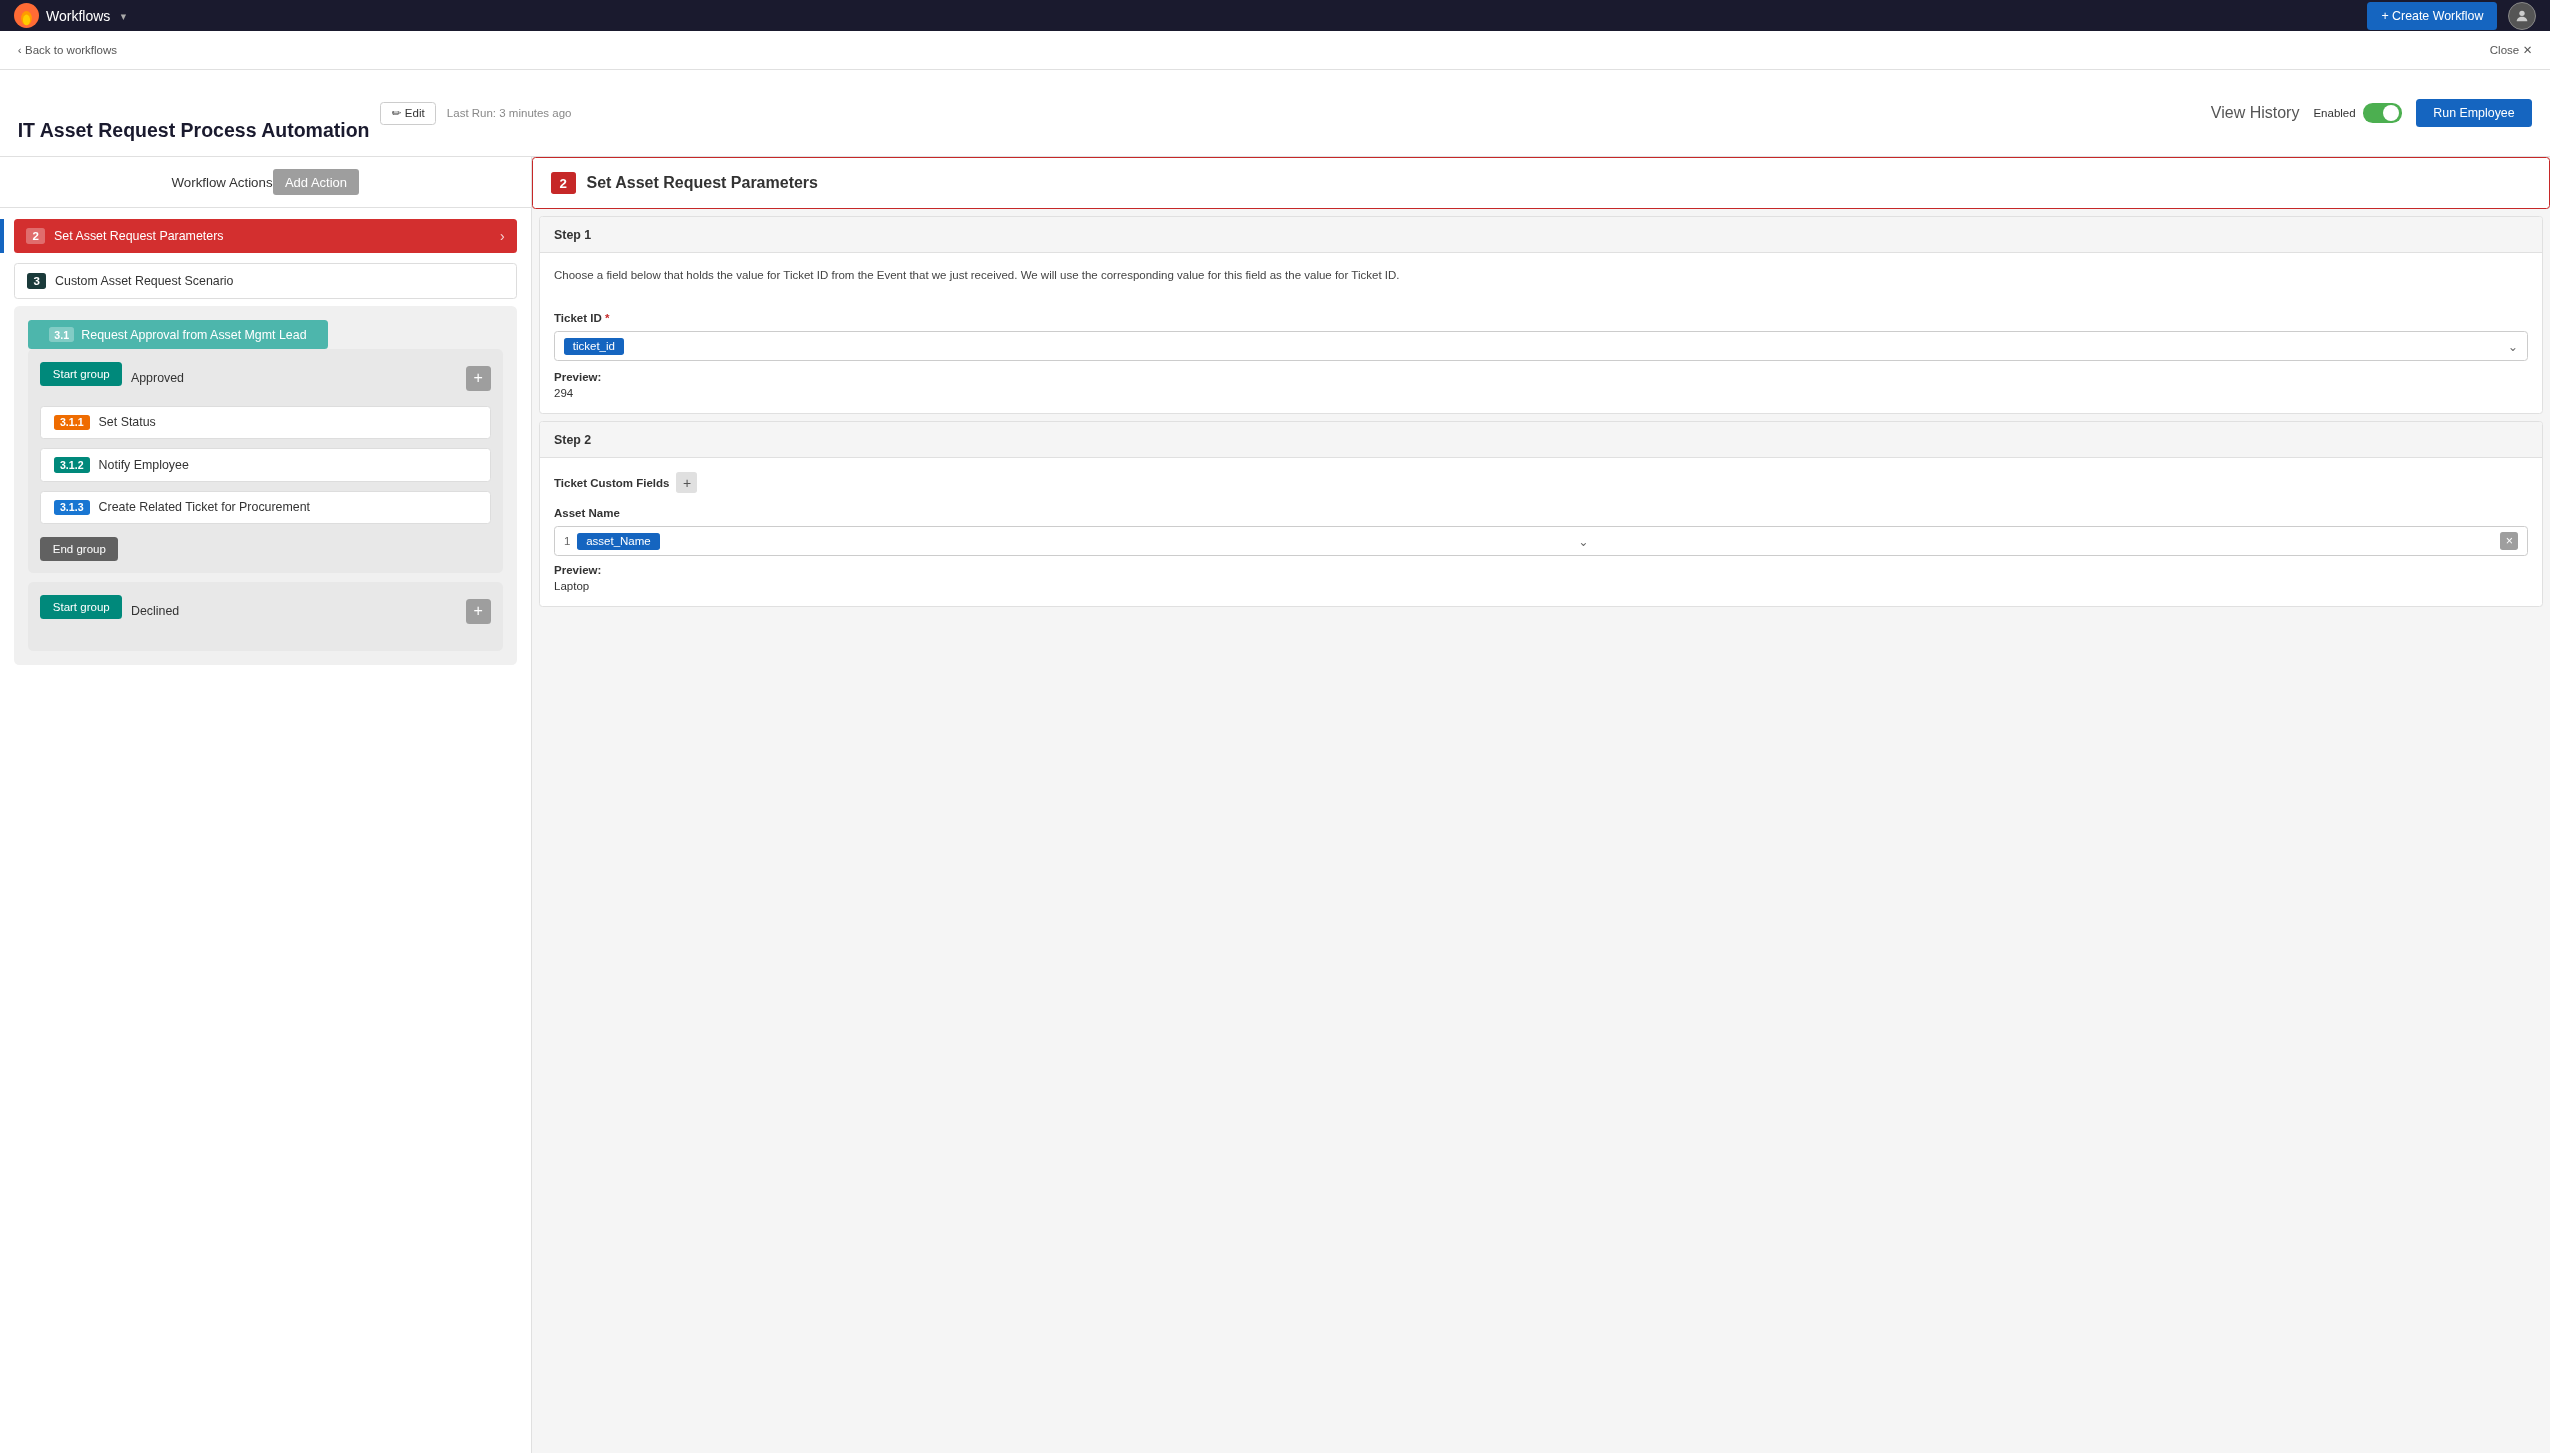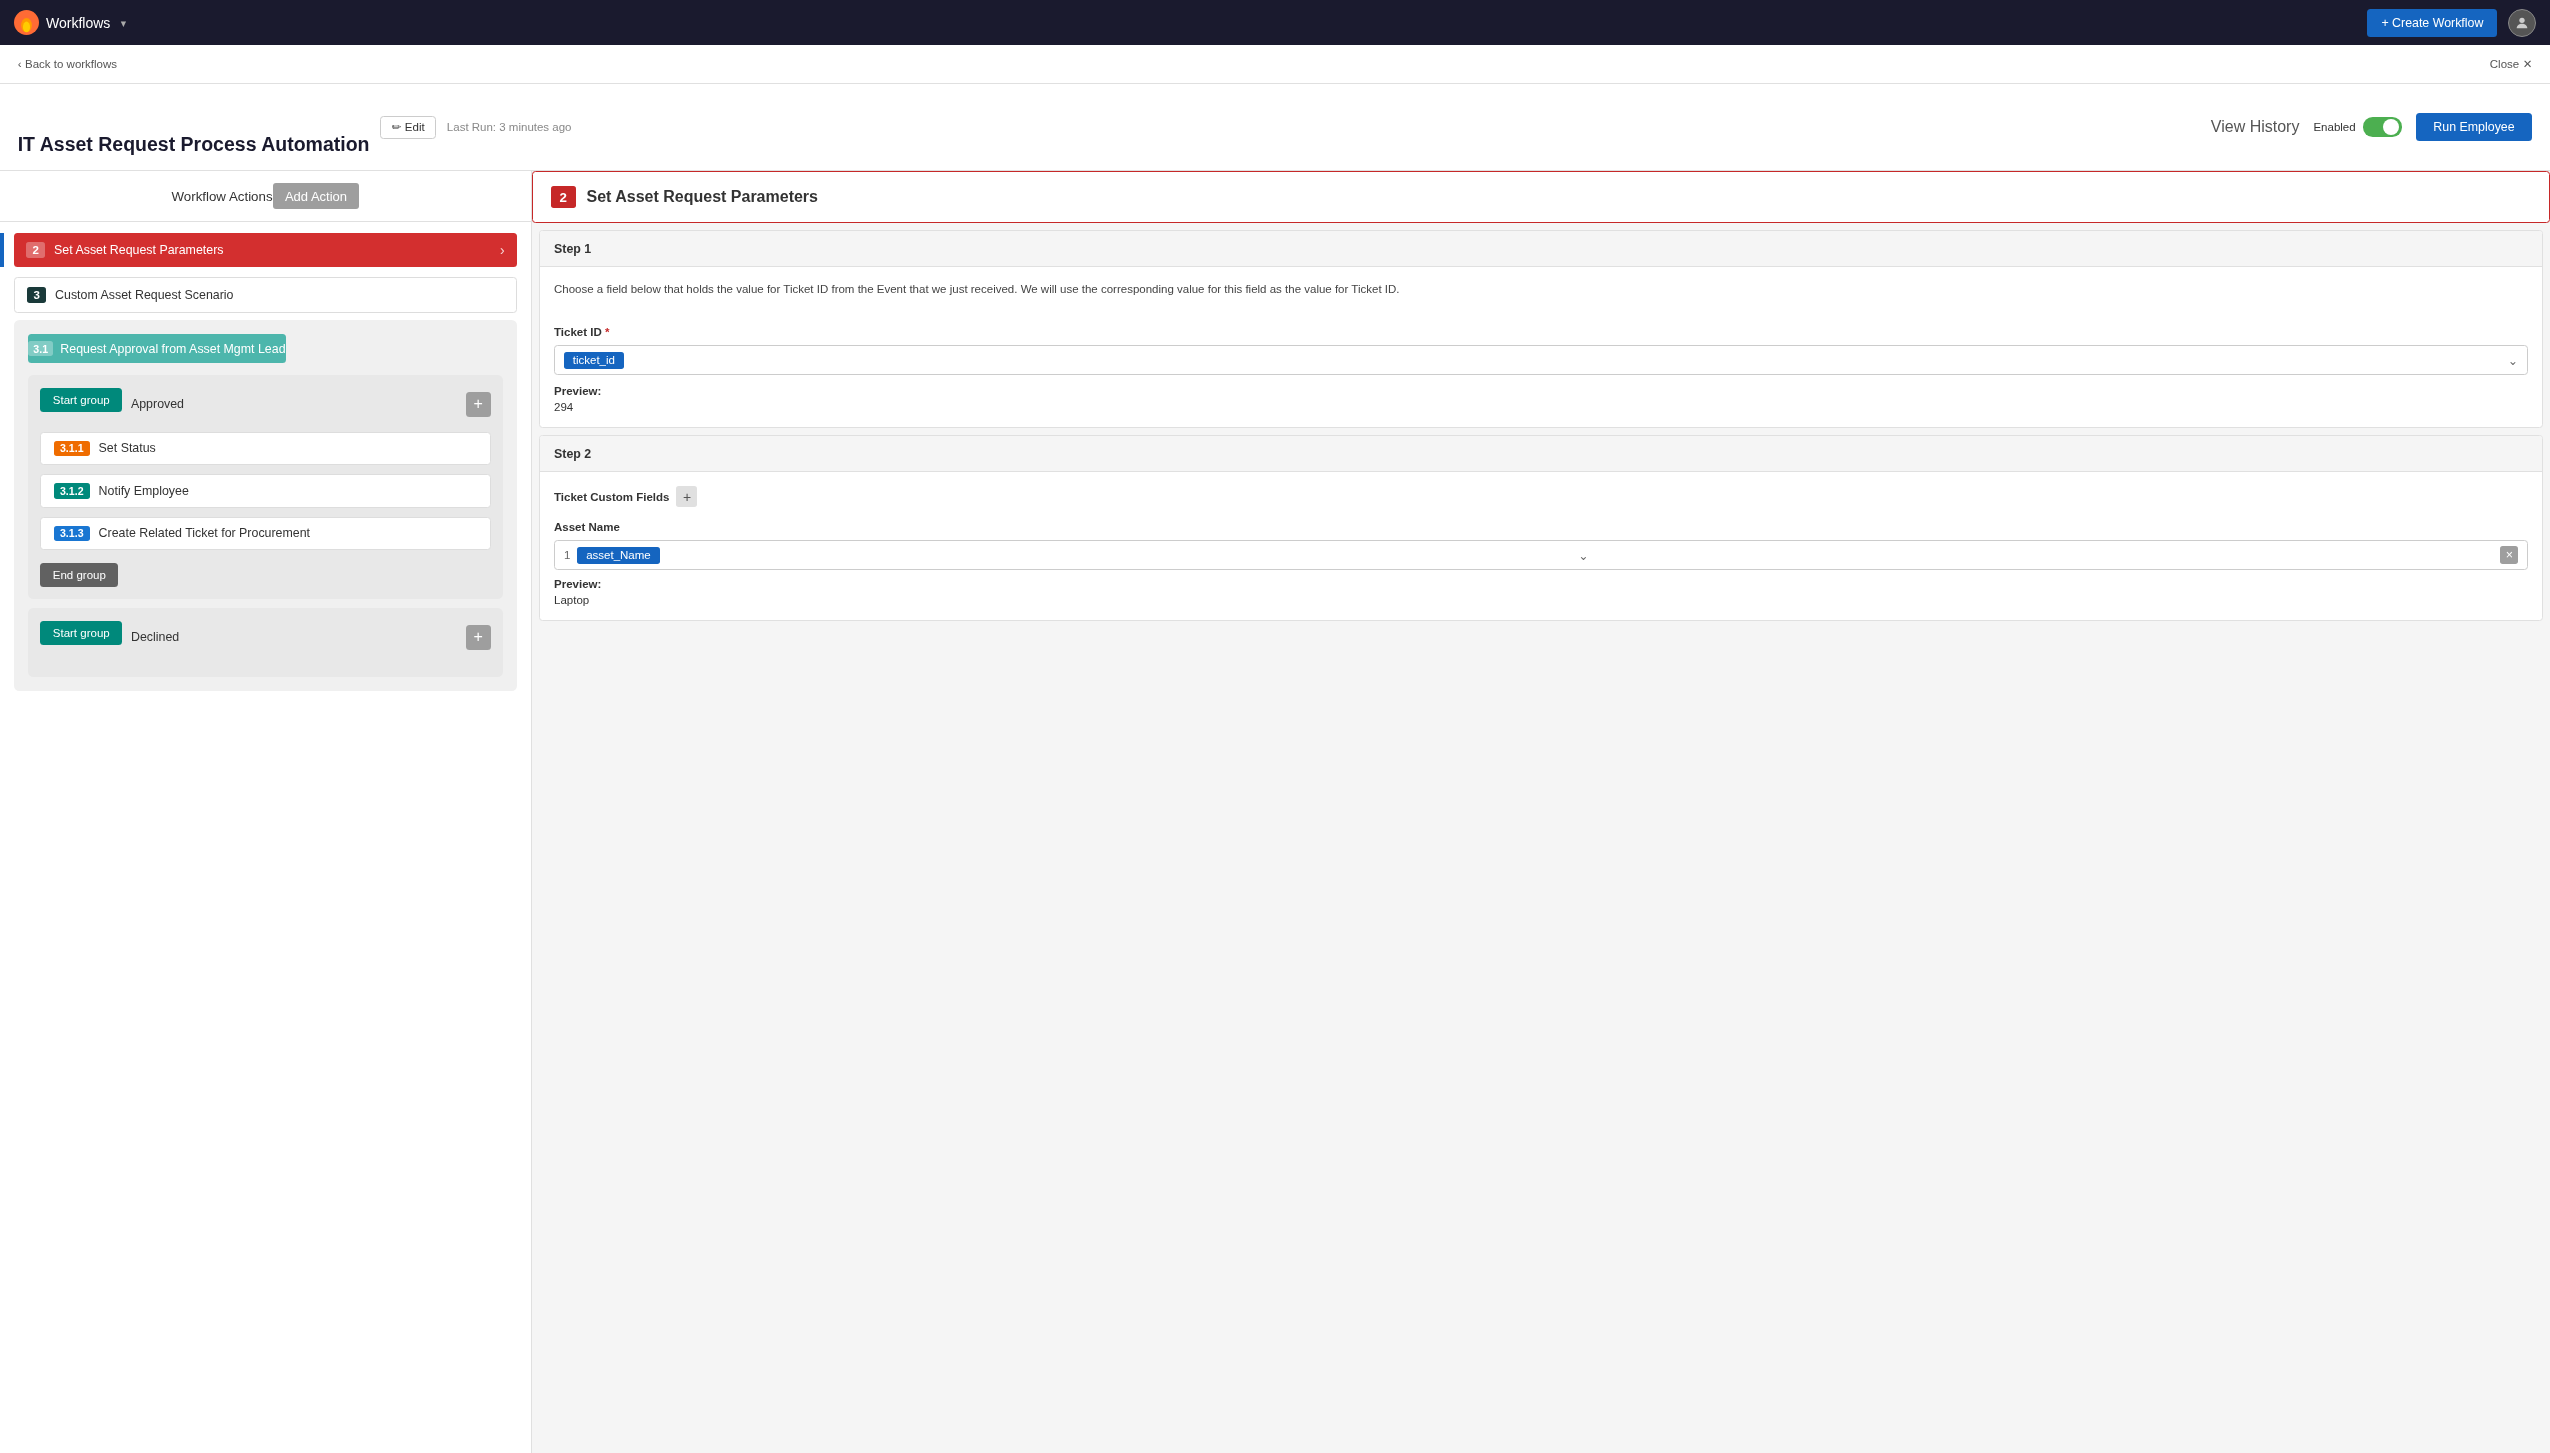--- a/index.html
+++ b/index.html
@@ -1,21 +1,21 @@
 <!DOCTYPE html>
 <html style="font-size:14px"><head>
   <meta charset="utf-8">
   <style>
     * { box-sizing: border-box; margin: 0; padding: 0; }
     body { font-family: -apple-system, BlinkMacSystemFont, 'Segoe UI', sans-serif; background: #f5f5f5; font-size: 12.4px; color: #333; }
 
     
     .top-nav {
       background: #1a1a2e;
-      height: 45px;
+      height: 31px;
       display: flex;
       align-items: center;
       justify-content: space-between;
       padding: 0 14px;
     }
     .top-nav-left { display: flex; align-items: center; gap: 7px; }
     .app-logo { width: 25px; height: 25px; }
     .app-title { color: #fff; font-size: 14px; font-weight: 500; }
     .nav-chevron { color: #aaa; font-size: 10.6px; margin-left: 3.5px; }
     .create-workflow-btn {
@@ -196,24 +196,24 @@
       background: #f0f0f0;
       border-radius: 5.3px;
       padding: 14px;
     }
 
     
     .step-3-1 {
       background: #4db6ac;
       color: #fff;
       border-radius: 3.5px;
-      padding: 7px 0;
+      padding: 7px 21px;
       display: inline-flex;
       align-items: center;
-      margin-bottom: 12px;
+      margin-bottom: 0;
       cursor: pointer;
     }
     .step-3-1-badge {
       background: rgba(255,255,255,0.3);
       color: #fff;
       border-radius: 2.7px;
       padding: 1.8px 5.3px;
       font-size: 10.6px;
       font-weight: 600;
       margin-right: 7px;

